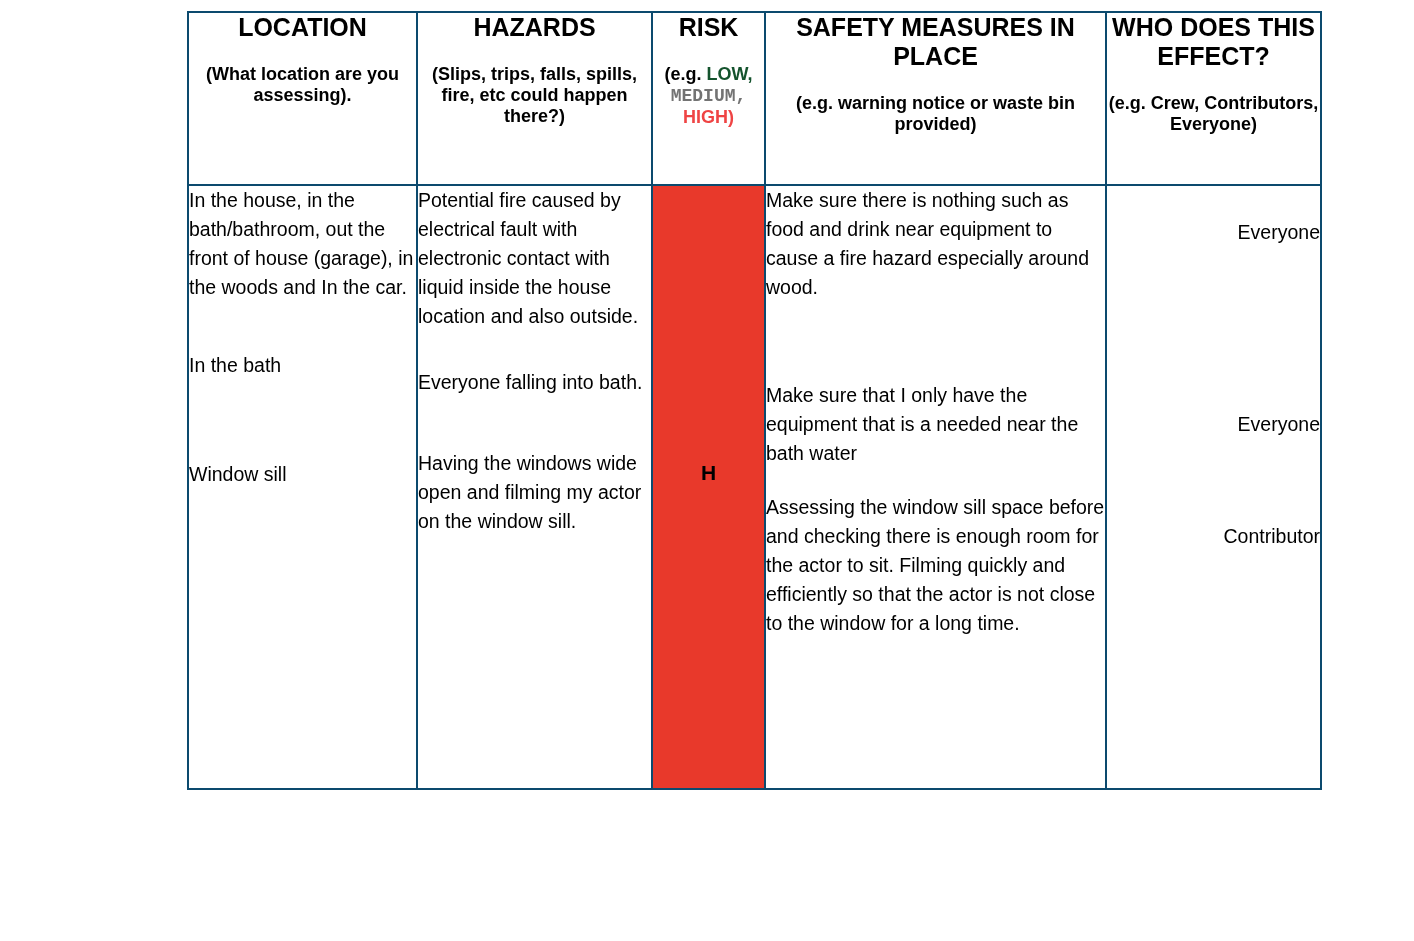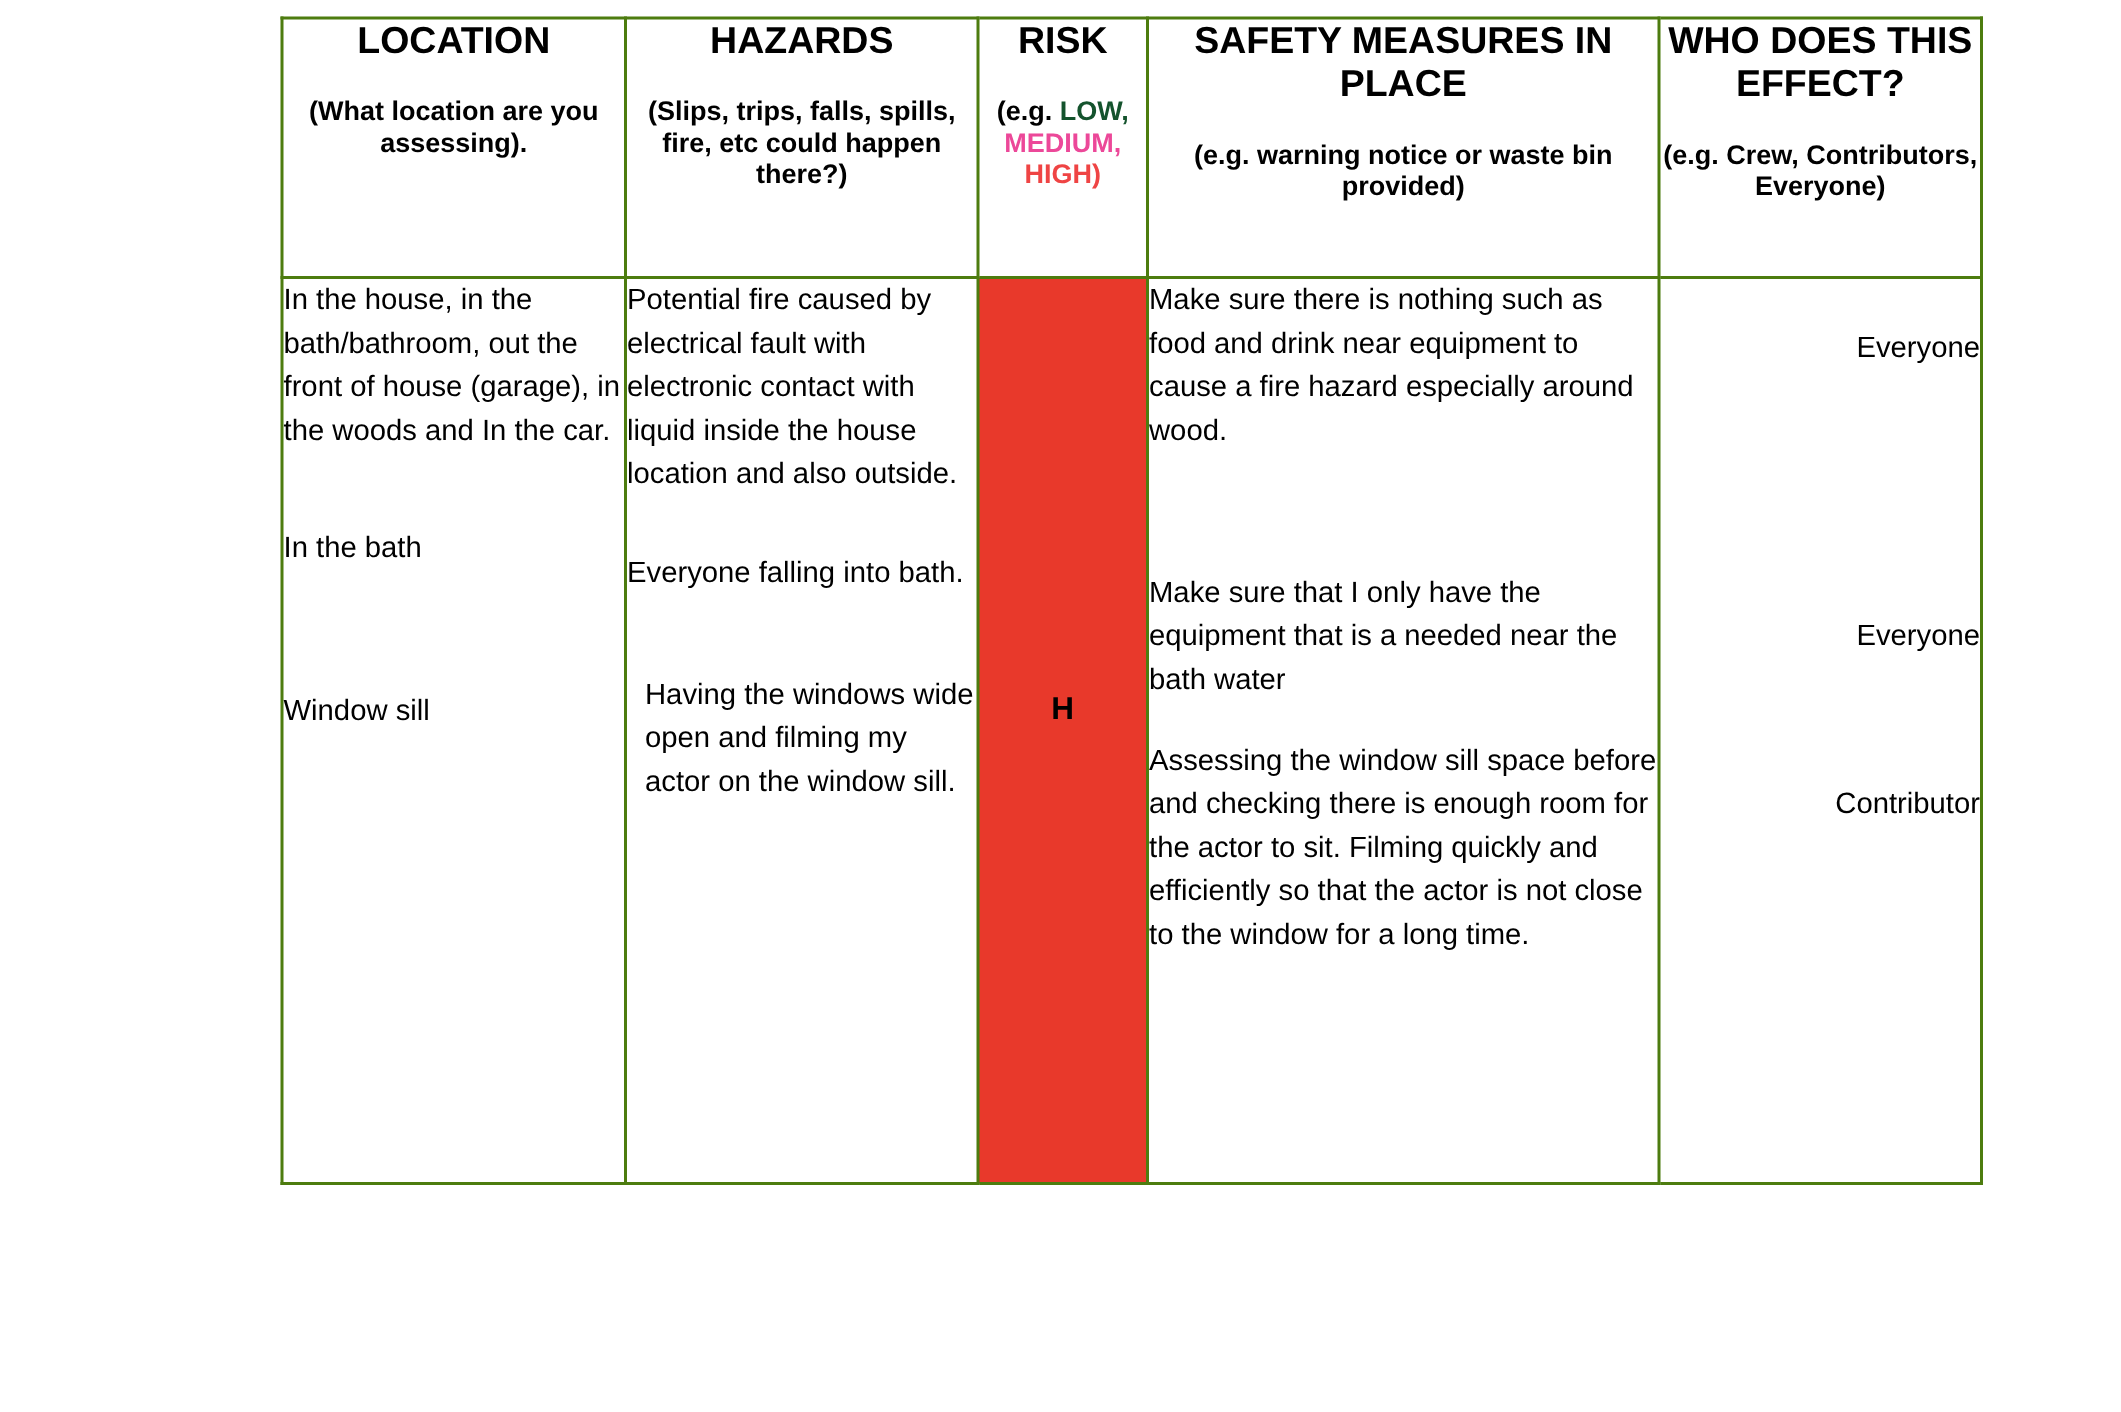--- a/index.html
+++ b/index.html
@@ -18,21 +18,21 @@
   }
   table.doc-table {
     position: absolute;
     left: 187px;
     top: 11px;
     border-collapse: collapse;
     table-layout: fixed;
     width: 1133px;
   }
   .doc-table th, .doc-table td {
-    border: 2px solid #4d7c0f;
+    border: 2px solid #0c4a6e;
     vertical-align: top;
     padding: 0;
   }
   
   .h-cell {
     height: 173px;
     text-align: center;
     padding: 29px 8px 0 8px;
     font-weight: bold;
   }
@@ -54,21 +54,21 @@
     font-size: 19.5px;
     line-height: 29px;
   }
   .b-cell p { margin: 0; }
   .cell-center { text-align: right; padding-left: 6px; padding-right: 6px; }
 
   
   .loc-p2 { margin-top: 49px !important; }
   .loc-p3 { margin-top: 80px !important; }
   .haz-p2 { margin-top: 37px !important; }
-  .haz-p3 { margin-top: 52px !important; padding-left: 12px; }
+  .haz-p3 { margin-top: 52px !important; }
   .saf-p2 { margin-top: 79px !important; }
   .saf-p3 { margin-top: 25px !important; }
   .who-p1 { margin-top: 32px !important; }
   .who-p2 { margin-top: 163px !important; }
   .who-p3 { margin-top: 83px !important; }
 
   
   .risk-cell { padding: 0; }
   .risk-grade {
     margin-top: 272px;
@@ -95,21 +95,21 @@
         <th class="h-cell">
           <div class="h-title">LOCATION</div>
           <div class="h-sub">(What location are you assessing).</div>
         </th>
         <th class="h-cell">
           <div class="h-title">HAZARDS</div>
           <div class="h-sub">(Slips, trips, falls, spills, fire, etc could happen there?)</div>
         </th>
         <th class="h-cell">
           <div class="h-title">RISK</div>
-          <div class="h-sub"><span>(e.g. </span><span style="color: #14532d;">LOW,</span><br><span style="color: #ec4899;">MEDIUM,</span><br><span style="color: #ef4444;">HIGH)</span></div>
+          <div class="h-sub"><span>(e.g. </span><span style="color: #14532d;">LOW,</span><br><span style="color: #737373; font-family: Liberation Mono, monospace;">MEDIUM,</span><br><span style="color: #ef4444;">HIGH)</span></div>
         </th>
         <th class="h-cell">
           <div class="h-title">SAFETY MEASURES IN PLACE</div>
           <div class="h-sub">(e.g. warning notice or waste bin provided)</div>
         </th>
         <th class="h-cell">
           <div class="h-title">WHO DOES THIS EFFECT?</div>
           <div class="h-sub">(e.g. Crew, Contributors, Everyone)</div>
         </th>
       </tr>

